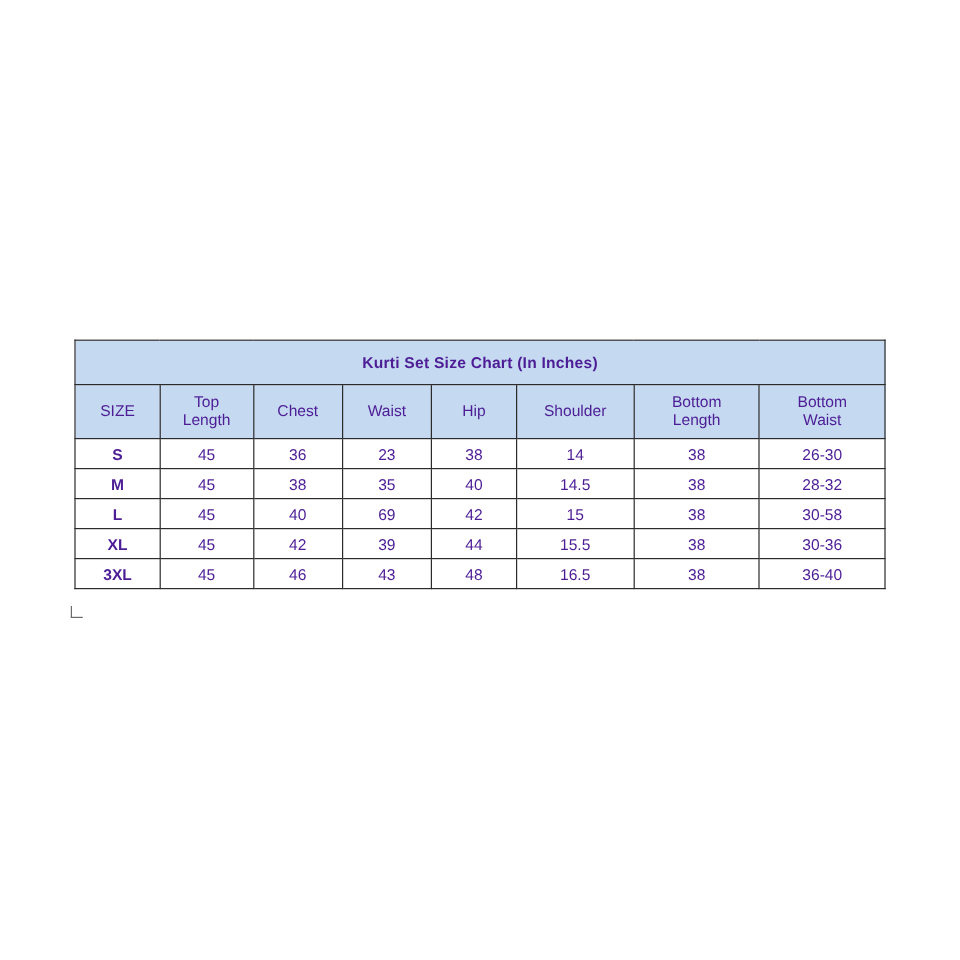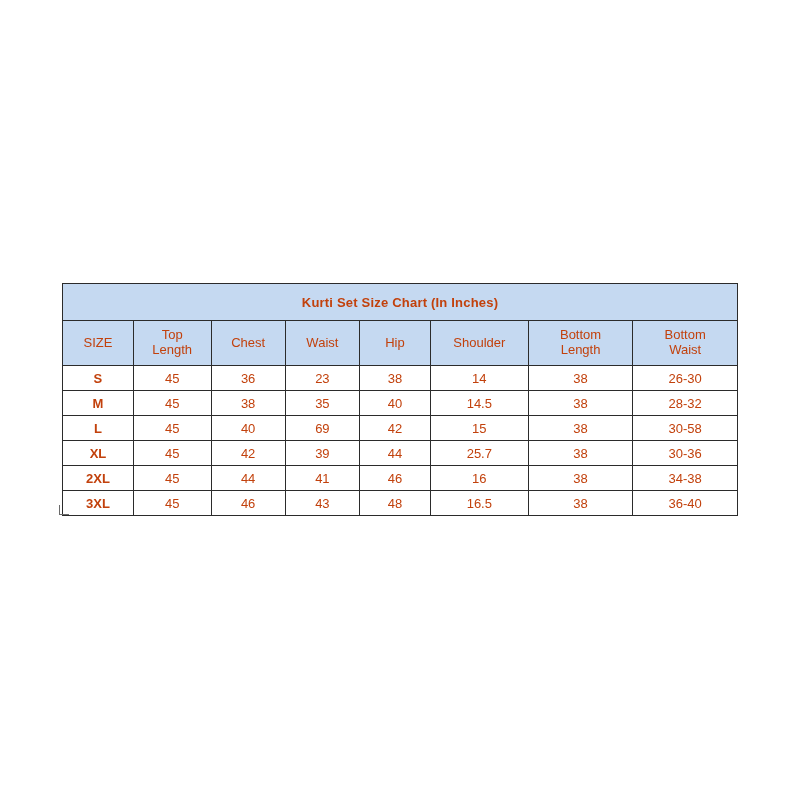--- a/index.html
+++ b/index.html
@@ -22,21 +22,21 @@
   }
   table.size-chart {
     border-collapse: collapse;
     width: 100%;
     table-layout: fixed;
   }
   table.size-chart td, table.size-chart th {
     border: 1px solid #2b2b2b;
     text-align: center;
     vertical-align: middle;
-    color: #c2410c;
+    color: #4c1d95;
     font-size: 13px;
     padding: 0;
   }
   .title-cell {
     background: #c5d9f1;
     font-size: 18px;
     font-weight: bold;
     height: 36px;
     letter-spacing: 0.2px;
   }
@@ -142,33 +142,23 @@
         <td>15</td>
         <td>38</td>
         <td>30-58</td>
       </tr>
       <tr class="body-row">
         <td class="size-col">XL</td>
         <td>45</td>
         <td>42</td>
         <td>39</td>
         <td>44</td>
-        <td>25.7</td>
+        <td>15.5</td>
         <td>38</td>
         <td>30-36</td>
-      </tr>
-      <tr class="body-row">
-        <td class="size-col">2XL</td>
-        <td>45</td>
-        <td>44</td>
-        <td>41</td>
-        <td>46</td>
-        <td>16</td>
-        <td>38</td>
-        <td>34-38</td>
       </tr>
       <tr class="body-row">
         <td class="size-col">3XL</td>
         <td>45</td>
         <td>46</td>
         <td>43</td>
         <td>48</td>
         <td>16.5</td>
         <td>38</td>
         <td>36-40</td>

